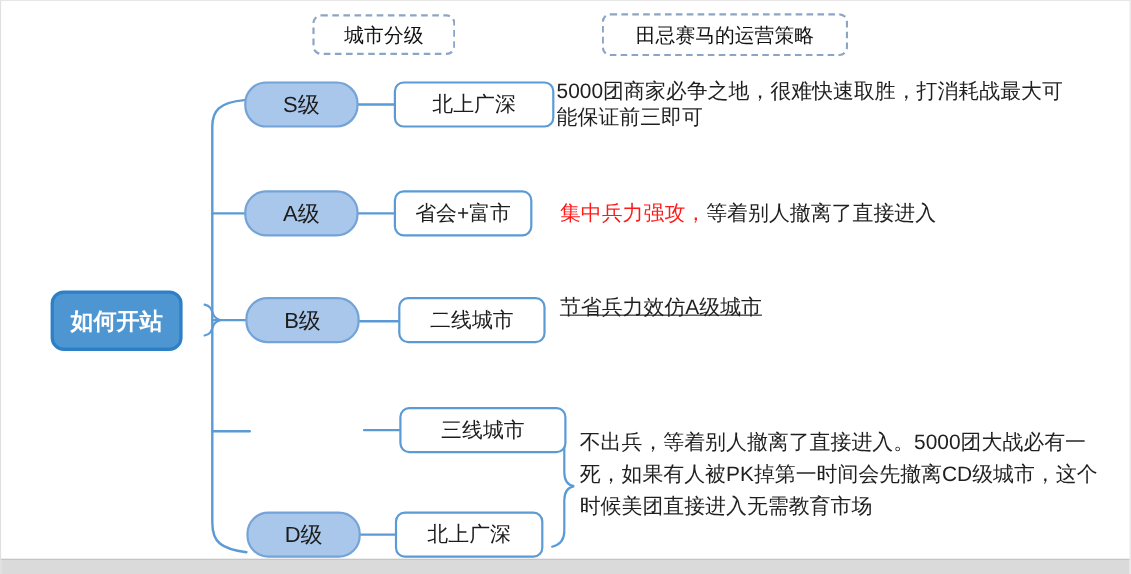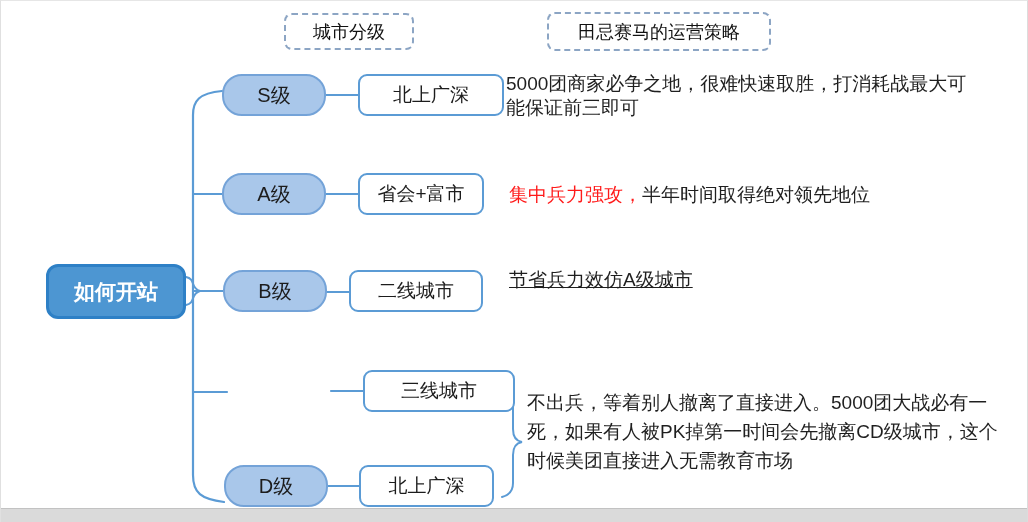--- a/index.html
+++ b/index.html
@@ -46,27 +46,27 @@
   
   .city{
     background:var(--city_fill,#ffffff);
     border:2px solid var(--city_border,#5b9bd5);
     border-radius:9px;
     height:42px;
     font-size:19px;color:#1c1c1c;
   }
   #city-s{left:357px;top:73px;width:146px;}
   #city-a{left:357px;top:172px;width:126px;}
-  #city-b{left:348px;top:269px;width:134px;}
+  #city-b{left:361px;top:269px;width:134px;}
   #city-c{left:362px;top:369px;width:152px;}
   #city-d{left:358px;top:464px;width:135px;}
 
   
   #root-node{
-    left:45px;top:263px;width:140px;height:55px;
+    left:45px;top:263px;width:120px;height:55px;
     background:var(--root_fill,#4d96d2);
     border:3px solid var(--root_border,#2e80c6);
     border-radius:12px;
     color:var(--root_text,#fff);
     font-size:21px;font-weight:bold;
   }
 
   
   .note{font-size:19px;line-height:24px;color:var(--text,#1f1f1f);}
   #note-s{left:505px;top:71px;width:478px;}
@@ -151,20 +151,20 @@
   </div>
   <div id="city-c" class="abs center city">
     <span>三线城市</span>
   </div>
   <div id="city-d" class="abs center city">
     <span>北上广深</span>
   </div>
 
   <div id="note-s" class="abs note">5000团商家必争之地，很难快速取胜，打消耗战最大可能保证前三即可</div>
   <div id="note-a" class="abs note">
-    <span class="red">集中兵力强攻，</span><span>半年时间取得绝对领先地位</span>
+    <span class="red">集中兵力强攻，</span><span>等着别人撤离了直接进入</span>
   </div>
   <div id="note-b" class="abs note">节省兵力效仿A级城市</div>
   <div id="note-cd" class="abs note">不出兵，等着别人撤离了直接进入。5000团大战必有一死，如果有人被PK掉第一时间会先撤离CD级城市，这个时候美团直接进入无需教育市场</div>
 
   <div id="bottom-bar" class="abs"></div>
 
 </div>
 
 </body></html>

